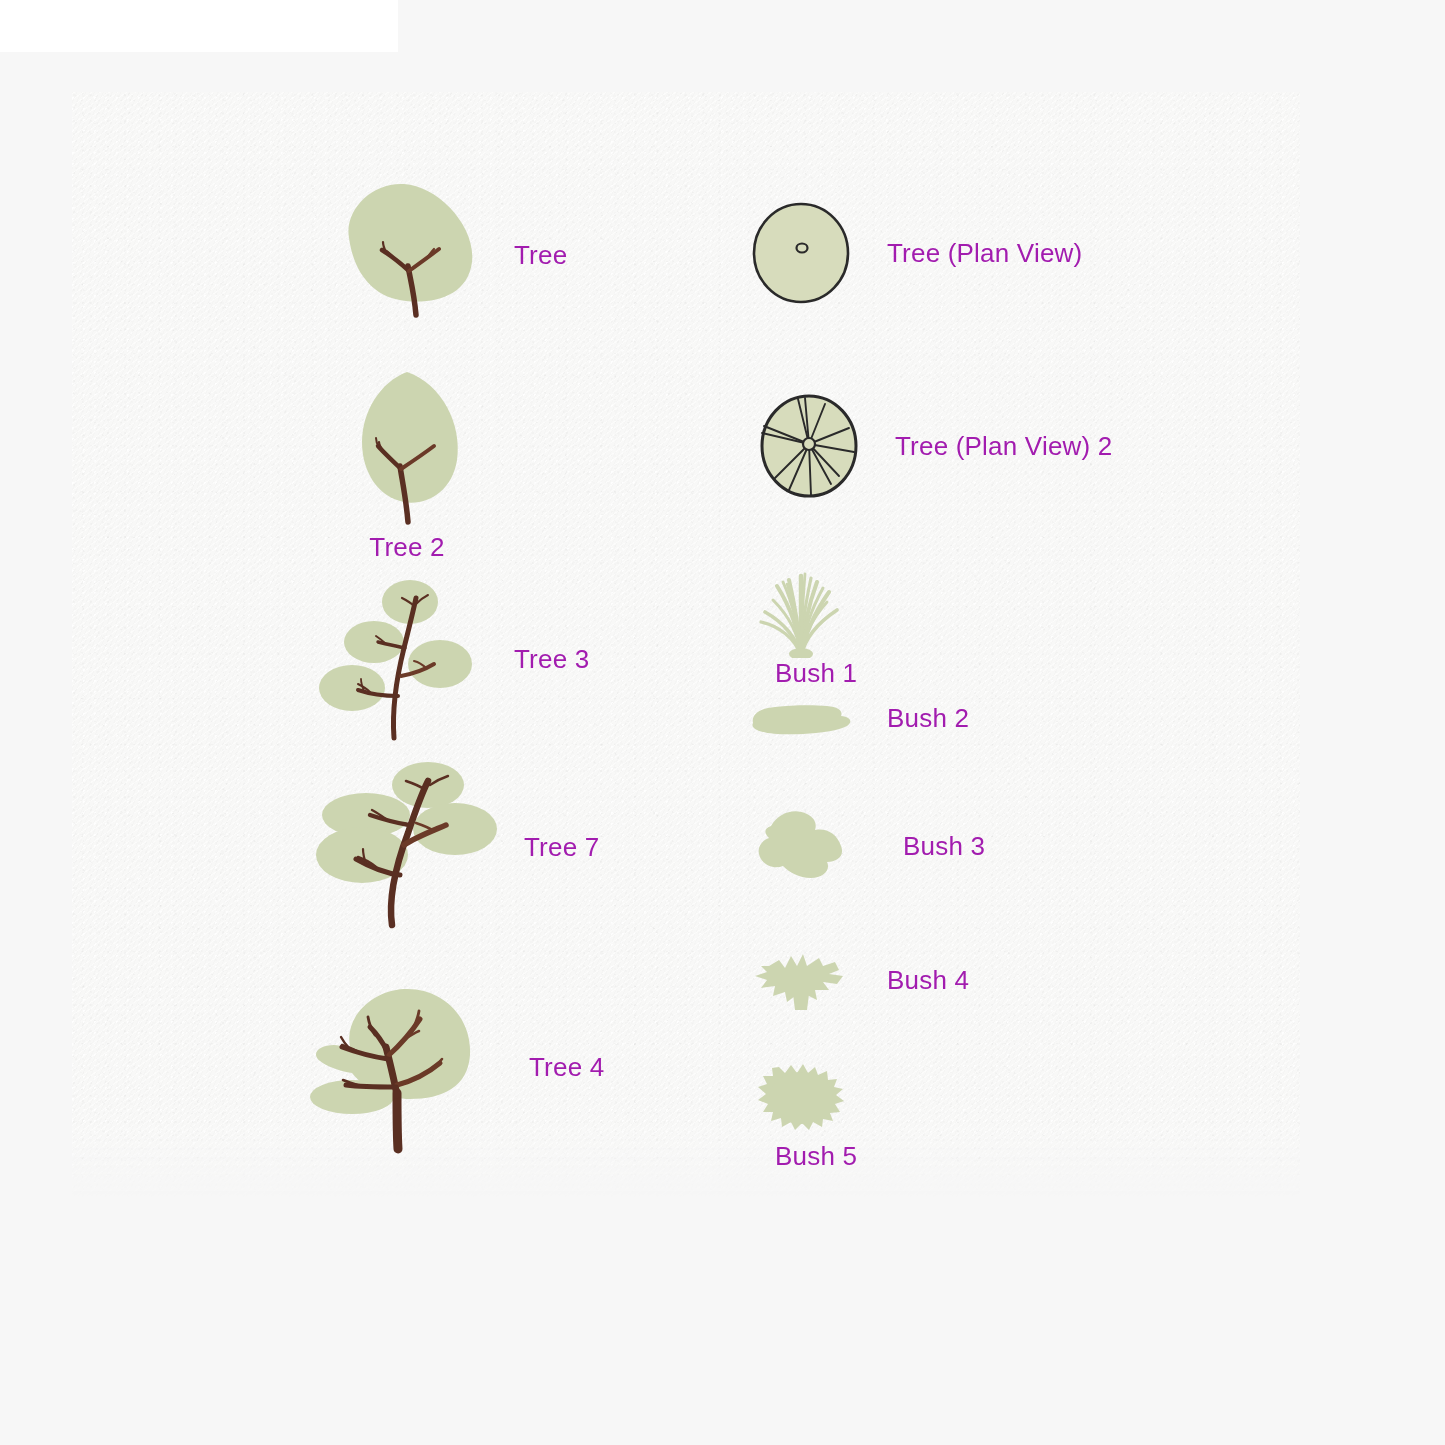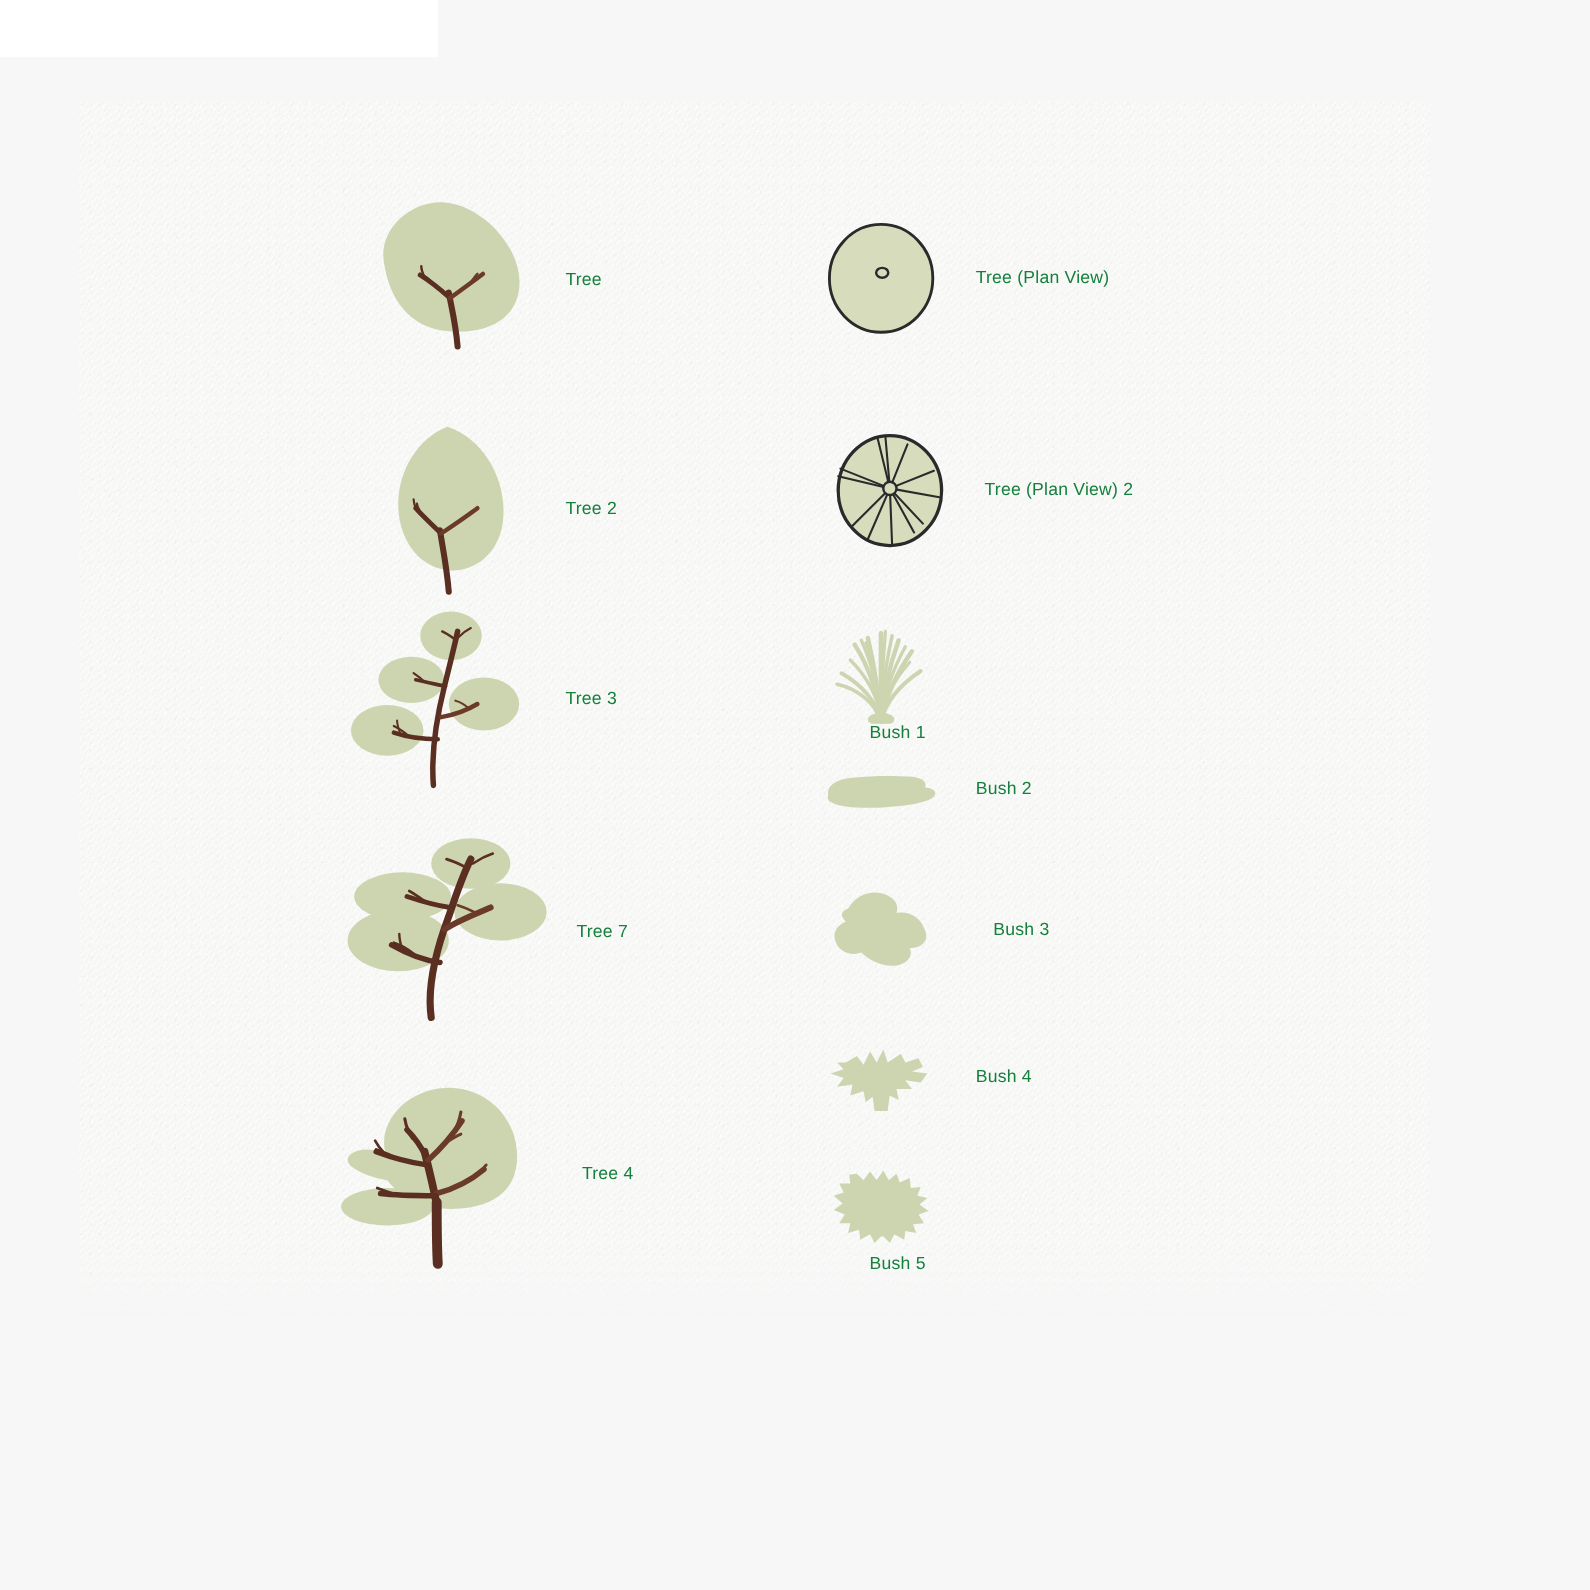--- a/index.html
+++ b/index.html
@@ -58,22 +58,22 @@
     display: flex;
     align-items: center;
   }
   .symbol-art {
     flex: 0 0 auto;
     display: flex;
     align-items: center;
     justify-content: center;
   }
   .symbol-label {
-    color: #15803d;
-    font-size: 16px;
+    color: #a21caf;
+    font-size: 26px;
     letter-spacing: 0.2px;
     white-space: nowrap;
   }
 
   
   .col-left  { left: 300px; }
   .col-right { left: 745px; }
   .col-left  .symbol-label { margin-left: 24px; }
   .col-right .symbol-label { margin-left: 30px; }
 </style>
@@ -92,35 +92,35 @@
       <path d="M108 100 C99 92 90 85 82 80" stroke="#5a2f22" stroke-width="4.5" fill="none" stroke-linecap="round"></path>
       <path d="M109 101 C120 93 131 85 139 79" stroke="#6b3a28" stroke-width="4" fill="none" stroke-linecap="round"></path>
       <path d="M92 86 C88 82 85 80 82 79" stroke="#5a2f22" stroke-width="2.4" fill="none" stroke-linecap="round"></path>
       <path d="M86 82 C84 78 83 75 83 72" stroke="#5a2f22" stroke-width="2.2" fill="none" stroke-linecap="round"></path>
       <path d="M127 88 C130 84 132 81 134 79" stroke="#6b3a28" stroke-width="2.2" fill="none" stroke-linecap="round"></path>
     </svg>
   </div>
   <div class="symbol-label">Tree</div>
 </div>
 
-<div class="symbol-row col-left" style="top:378px;">
+<div class="symbol-row col-left" style="top:362px;flex-direction:column;">
   <div class="symbol-art">
     <svg width="190" height="170" viewBox="0 0 190 170" aria-hidden="true">
       <path d="M107 10 C142 22 162 62 157 98 C152 130 126 144 104 140 C78 135 62 110 62 80 C62 50 80 20 107 10 Z" fill="#ccd5b0"></path>
       <path d="M108 160 C106 136 102 118 100 104" stroke="#5a2f22" stroke-width="5.5" fill="none" stroke-linecap="round"></path>
       <path d="M100 106 C92 98 84 91 78 84" stroke="#5a2f22" stroke-width="4.4" fill="none" stroke-linecap="round"></path>
       <path d="M101 107 C113 99 126 90 134 84" stroke="#6b3a28" stroke-width="4" fill="none" stroke-linecap="round"></path>
       <path d="M84 90 C81 86 79 83 79 80" stroke="#5a2f22" stroke-width="2.2" fill="none" stroke-linecap="round"></path>
       <path d="M79 85 C77 82 76 79 76 76" stroke="#5a2f22" stroke-width="2" fill="none" stroke-linecap="round"></path>
     </svg>
   </div>
   <div class="symbol-label">Tree 2</div>
 </div>
 
-<div class="symbol-row col-left" style="top:548px;text-align:right;">
+<div class="symbol-row col-left" style="top:572px;text-align:right;">
   <div class="symbol-art">
     <svg width="190" height="175" viewBox="0 0 190 175" aria-hidden="true">
       <ellipse cx="110" cy="30" rx="28" ry="22" fill="#ccd5b0"></ellipse>
       <ellipse cx="74" cy="70" rx="30" ry="21" fill="#ccd5b0"></ellipse>
       <ellipse cx="140" cy="92" rx="32" ry="24" fill="#ccd5b0"></ellipse>
       <ellipse cx="52" cy="116" rx="33" ry="23" fill="#ccd5b0"></ellipse>
       <path d="M94 166 C92 140 96 108 104 76 C109 56 113 40 116 26" stroke="#5a2f22" stroke-width="5" fill="none" stroke-linecap="round"></path>
       <path d="M101 104 C112 102 124 98 134 92" stroke="#6b3a28" stroke-width="4" fill="none" stroke-linecap="round"></path>
       <path d="M98 124 C84 124 70 122 58 118" stroke="#5a2f22" stroke-width="4" fill="none" stroke-linecap="round"></path>
       <path d="M105 76 C96 74 86 72 78 70" stroke="#5a2f22" stroke-width="3.4" fill="none" stroke-linecap="round"></path>

